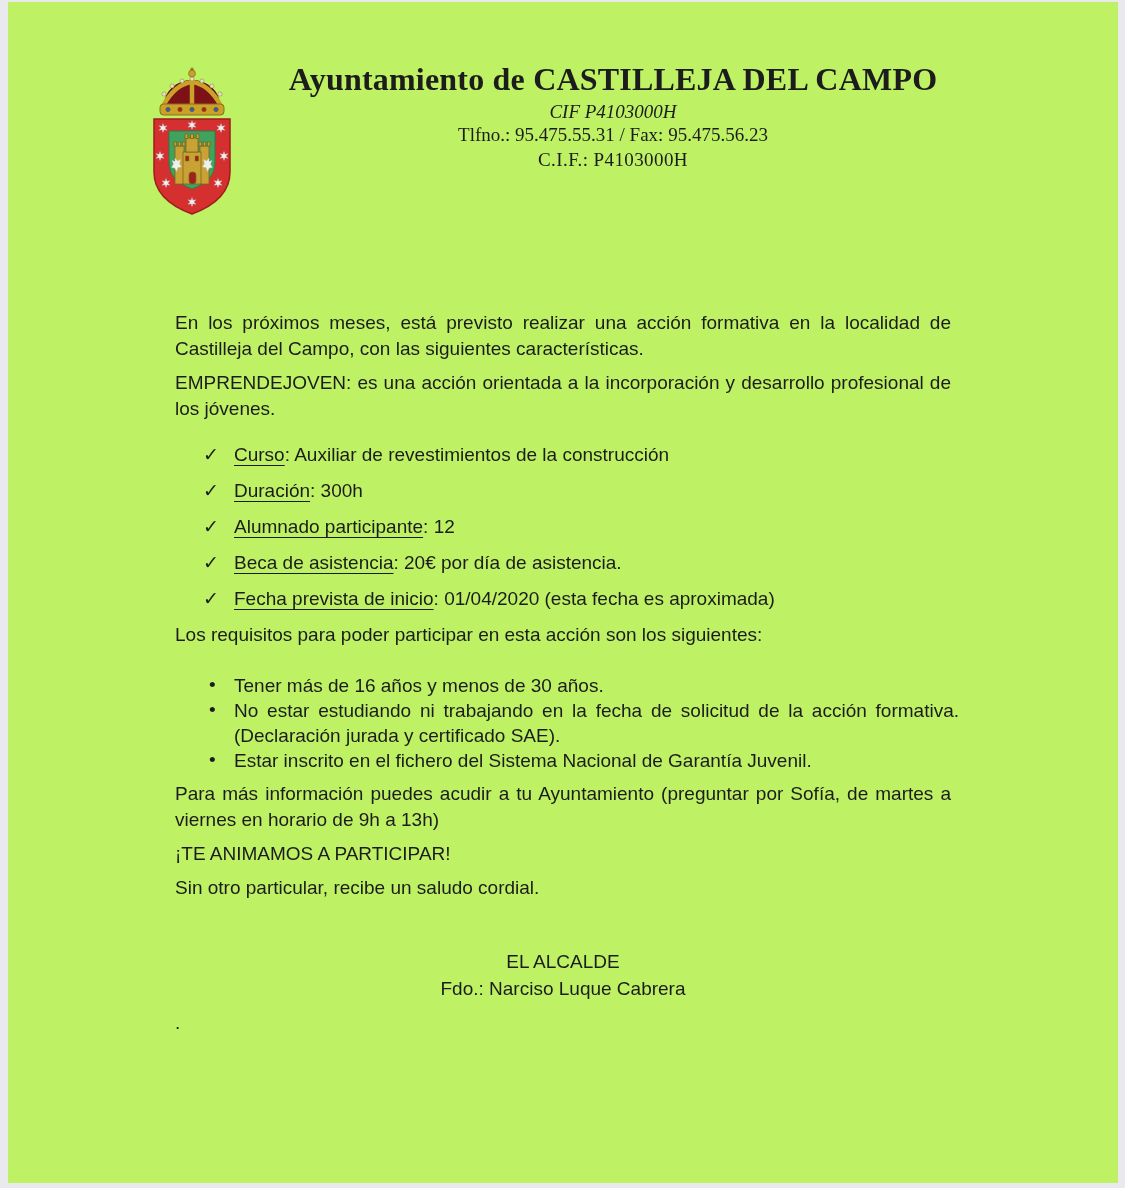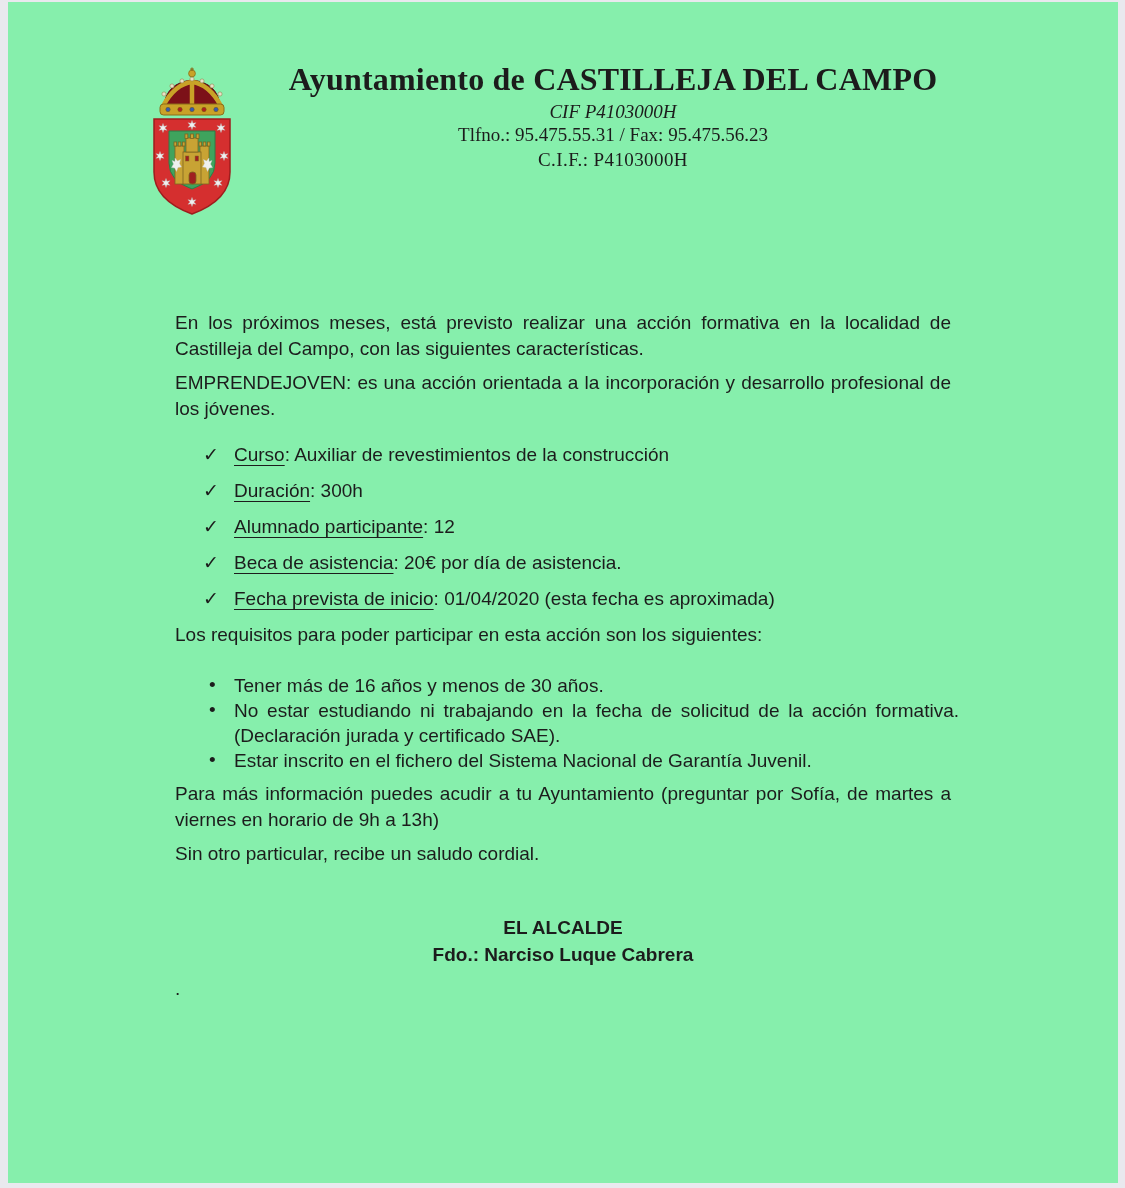--- a/index.html
+++ b/index.html
@@ -5,21 +5,21 @@
   html,body{margin:0;padding:0;}
   body{
     width:1125px;height:1188px;position:relative;overflow:hidden;
     background:#e9e9ee;
     font-family:"Liberation Sans","DejaVu Sans",sans-serif;
     color:#1c1c1c;
     -webkit-font-smoothing:antialiased;
   }
   .page{
     position:absolute;left:8px;right:7px;top:2px;bottom:5px;
-    background:#86efac;
+    background:#bef264;
   }
   
   .logo{position:absolute;left:138px;top:64px;width:92px;height:152px;}
   .header-text{
     position:absolute;left:240px;top:56px;width:730px;text-align:center;
     font-family:"Liberation Serif","DejaVu Serif",serif;
   }
   .org-title{font-size:32px;font-weight:bold;line-height:42px;letter-spacing:0.2px;}
   .org-address{font-size:21px;font-weight:bold;line-height:24px;margin-top:5px;white-space:pre-wrap;}
   .org-cif{font-size:19px;line-height:23px;font-style:italic;}
@@ -40,21 +40,21 @@
   .checklist{margin-top:20px;}
   .check-item{position:relative;padding-left:67px;margin-bottom:10px;line-height:26px;}
   .check-mark{position:absolute;left:36px;top:0;font-size:19px;}
   .p3{margin-top:33px;}
   .bullets{margin-top:25px;line-height:25px;}
   .bullet-item{position:relative;padding-left:67px;}
   .bullet-dot{position:absolute;left:42px;top:-1px;font-size:19px;}
   .p4{margin-top:21px;}
   .p5{margin-top:17px;}
   .p6{margin-top:19px;}
-  .signature{margin-top:47px;text-align:center;line-height:27px;font-weight:bold;}
+  .signature{margin-top:47px;text-align:center;line-height:27px;}
   .dot{margin-top:28px;}
 </style>
 </head>
 <body>
 
 <div class="page">
 
   <svg class="logo" viewBox="0 0 86 152" aria-hidden="true">
     <defs>
       <polygon id="star6" points="0,-4.6 0.95,-1.65 3.98,-2.3 1.9,0 3.98,2.3 0.95,1.65 0,4.6 -0.95,1.65 -3.98,2.3 -1.9,0 -3.98,-2.3 -0.95,-1.65" fill="#f0f0f0" stroke="#b9b9b9" stroke-width="0.4"></polygon>
@@ -166,20 +166,21 @@
       <div class="bullet-item just">
         <span class="bullet-dot">•</span><span>No estar estudiando ni trabajando en la fecha de solicitud de la acción formativa. (Declaración jurada y certificado SAE).</span>
       </div>
       <div class="bullet-item">
         <span class="bullet-dot">•</span><span class="b">Estar inscrito en el fichero del Sistema Nacional de Garantía Juvenil</span><span>.</span>
       </div>
     </div>
 
     <p class="just p4">Para más información puedes acudir a tu Ayuntamiento (preguntar por Sofía, de martes a viernes en horario de 9h a 13h)</p>
 
+    <p class="p5">¡TE ANIMAMOS A PARTICIPAR!</p>
 
     <p class="p6">Sin otro particular, recibe un saludo cordial.</p>
 
     <div class="signature">
       <div>EL ALCALDE</div>
       <div>Fdo.: Narciso Luque Cabrera</div>
     </div>
 
     <p class="dot">.</p>
 

